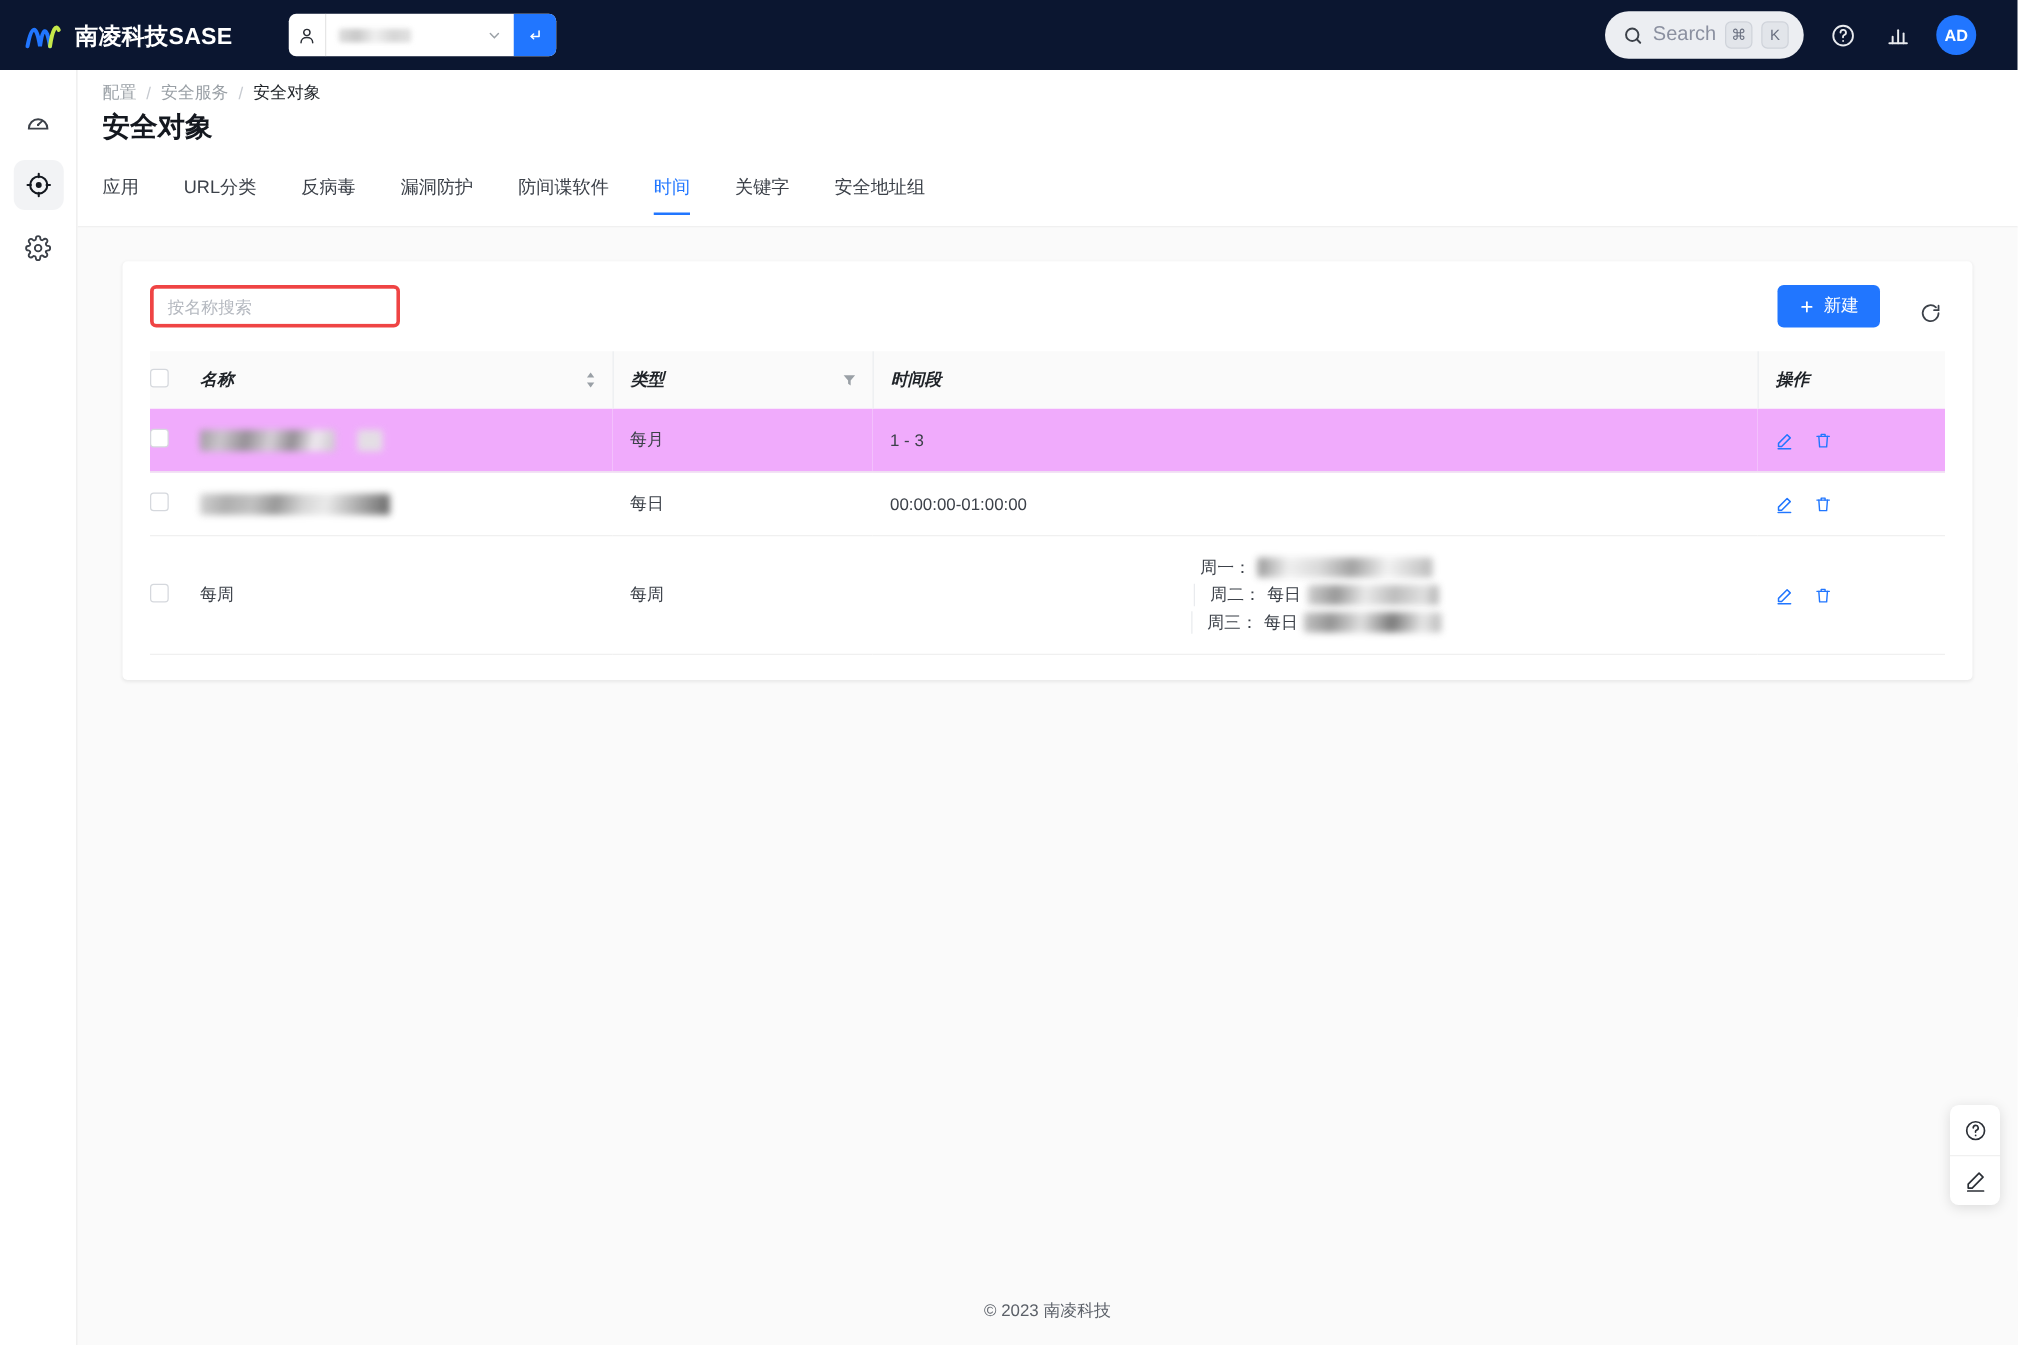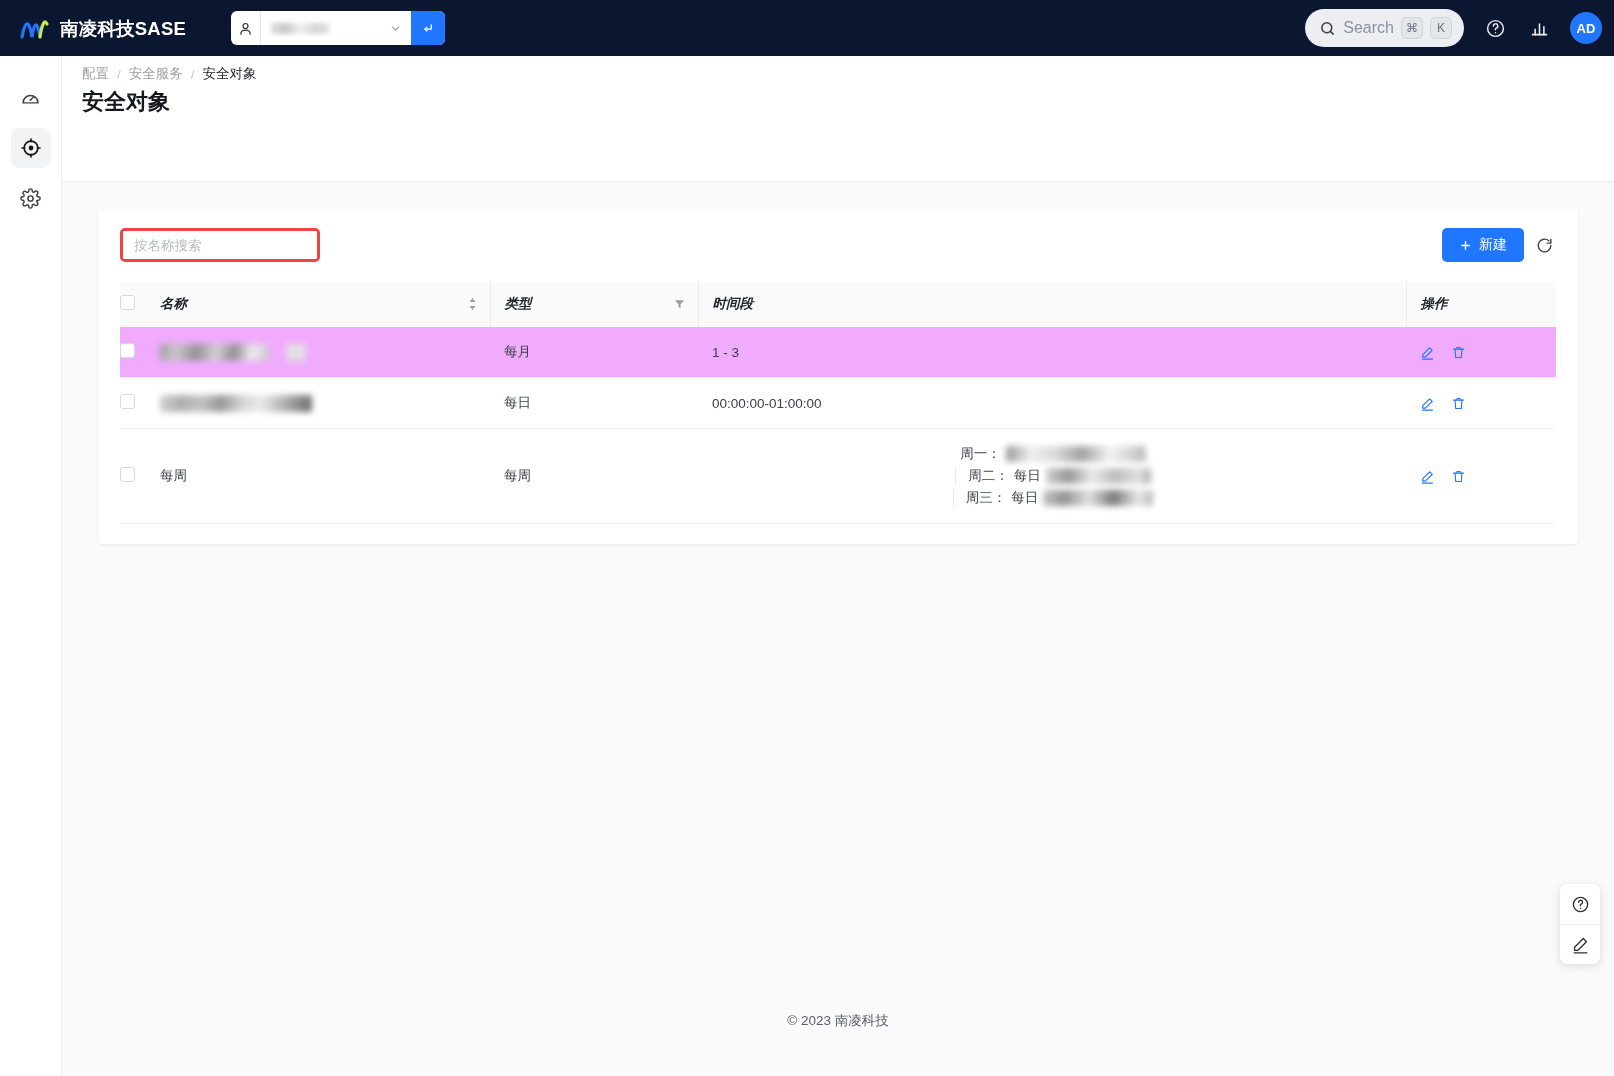--- a/index.html
+++ b/index.html
@@ -44,21 +44,21 @@
   }
   .tenant-caret {
     width: 30px; height: 34px; display: flex; align-items: center; justify-content: center; flex: none;
   }
   .tenant-go {
     width: 34px; height: 34px; background: #2176ff;
     display: flex; align-items: center; justify-content: center; flex: none;
   }
 
   .topbar-right {
-    margin-left: auto; margin-right: 12px;
+    margin-left: auto; margin-right: 33px;
     display: flex; align-items: center; gap: 18px;
   }
   .searchpill {
     display: flex; align-items: center; gap: 7px;
     background: #eceef2; border-radius: 20px;
     height: 38px; padding: 0 12px 0 14px; min-width: 150px;
   }
   .searchpill .ph { color: #8b90a0; font-size: 16px; }
   .kbd {
     display: inline-flex; align-items: center; justify-content: center;
@@ -149,21 +149,21 @@
   .searchbox {
     display: flex; align-items: stretch;
     width: 200px; height: 34px;
     border: 3px solid #ef4444; border-radius: 5px; overflow: hidden;
   }
   .searchbox input {
     flex: 1; border: 0; outline: 0; padding: 0 11px;
     font-size: 13.5px; color: #3c4149; font-family: inherit; background: #fff;
   }
   .searchbox input::placeholder { color: #b4b8bf; }
-  .toolbar-right { margin-left: auto; display: flex; align-items: center; gap: 8px; }
+  .toolbar-right { margin-left: auto; display: flex; align-items: flex-end; gap: 28px; }
   .btn-primary {
     display: flex; align-items: center; gap: 7px;
     height: 34px; padding: 0 17px;
     background: #2176ff; color: #fff; border: 0; border-radius: 5px;
     font-size: 14px; font-family: inherit; cursor: pointer;
   }
   .refresh-btn {
     width: 24px; height: 24px; display: flex; align-items: center; justify-content: center;
     cursor: pointer;
   }
@@ -236,21 +236,21 @@
     box-shadow: 0 2px 10px rgba(0,0,0,.13);
     overflow: hidden; z-index: 35;
   }
   .fw-item {
     height: 40px; display: flex; align-items: center; justify-content: center; cursor: pointer;
   }
   .fw-item + .fw-item { border-top: 1px solid #f0f0f0; }
 
   
   .footer {
-    position: absolute; left: 62px; top: 1012px; width: 1552px;
+    position: absolute; left: 62px; top: 1040px; width: 1552px;
     text-align: center; font-size: 13.5px; color: #5b6068;
   }
 </style>
 </head>
 <body>
 
 <div class="topbar">
   <div class="brand">
     <svg class="brand-logo" viewBox="0 0 30 26">
       <path d="M2 22 C5 6, 9 3, 12 22 C14 8, 17 4, 20 22" stroke="#2176ff" stroke-width="3.2" fill="none" stroke-linecap="round"></path>
@@ -345,20 +345,30 @@
 <div class="pagehead">
   <div class="crumbs">
     <span class="crumb">配置</span>
     <span class="crumb-sep">/</span>
     <span class="crumb">安全服务</span>
     <span class="crumb-sep">/</span>
     <span class="crumb last">安全对象</span>
   </div>
   <div class="pagetitle">安全对象</div>
 
+  <div class="tabs">
+    <div class="tab">应用</div>
+    <div class="tab">URL分类</div>
+    <div class="tab">反病毒</div>
+    <div class="tab">漏洞防护</div>
+    <div class="tab">防间谍软件</div>
+    <div class="tab active">时间</div>
+    <div class="tab">关键字</div>
+    <div class="tab">安全地址组</div>
+  </div>
 </div>
 <div class="tabs-underline"></div>
 
 <div class="body-bg">
   <div class="card">
 
     <div class="toolbar">
       <div class="searchbox">
         <input type="text" placeholder="按名称搜索" style="">
 

